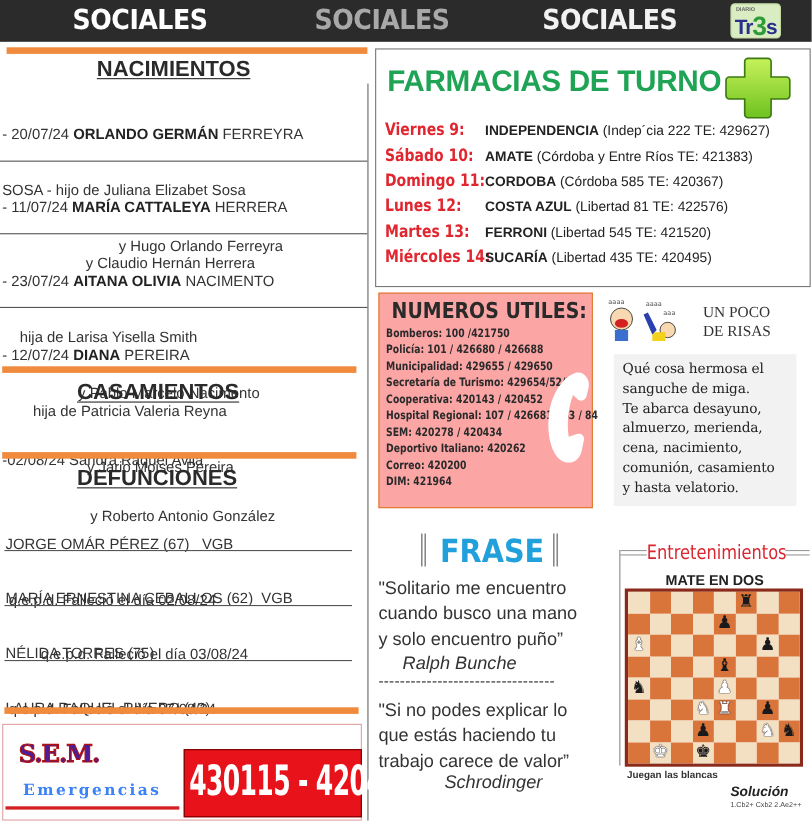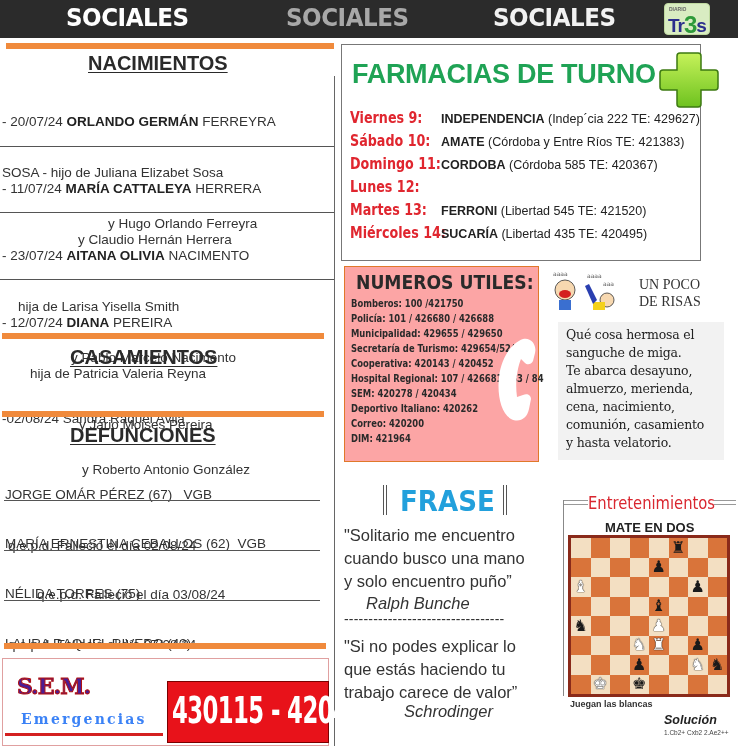--- a/index.html
+++ b/index.html
@@ -19,21 +19,21 @@
 
   
   .vline { position: absolute; width: 1px; background: #666; }
   .orange-bar { position: absolute; height: 6px; background: #f08a3c; }
   .sec-title { position: absolute; font-weight: bold; font-size: 20px; color: #2a2a2a; text-decoration: underline; text-underline-offset: 2px; text-decoration-thickness: 1px; }
   .entry { position: absolute; font-size: 13.5px; line-height: 17px; color: #333; white-space: pre; }
   .entry b { color: #222; }
   .sep { position: absolute; height: 1px; background: #555; }
 
   
-  .farm-box { position: absolute; left: 341px; top: 44px; width: 360px; height: 217px; border: 1px solid #777; background: #fff; }
+  .farm-box { position: absolute; left: 341px; top: 44px; width: 396px; height: 217px; border: 1px solid #777; background: #fff; }
   .farm-title { position: absolute; left: 10px; top: 14px; font-size: 27px; font-weight: bold; color: #1fa355; letter-spacing: -0.3px; }
   .cross { position: absolute; left: 316px; top: 6px; width: 62px; height: 58px; }
   .farm-row { position: absolute; left: 8px; height: 22px; width: 385px; }
   .farm-day { position: absolute; left: 0; top: 0; font-family: "DejaVu Sans", sans-serif; font-weight: bold; font-size: 15.5px; color: #e0262f; transform: scaleX(0.82); transform-origin: left; white-space: nowrap; }
   .farm-info { position: absolute; left: 91px; top: 3px; font-size: 12.5px; color: #222; white-space: nowrap; }
   .farm-info b { font-weight: bold; }
 
   
   .num-box { position: absolute; left: 344px; top: 266px; width: 195px; height: 196px; background: #fca5a5; border: 1px solid #e0782a; }
   .num-title { position: absolute; left: 11px; top: 3px; font-family: "DejaVu Sans", sans-serif; font-weight: bold; font-size: 20px; color: #2a2a2a; transform: scaleX(0.86); transform-origin: left; white-space: nowrap; }
@@ -178,20 +178,21 @@
   <div class="farm-row" style="top:87px;">
     <span class="farm-day">Sábado 10:</span>
     <span class="farm-info"><b>AMATE</b><span> (Córdoba y Entre Ríos TE: 421383)</span></span>
   </div>
   <div class="farm-row" style="top:110px;">
     <span class="farm-day">Domingo 11:</span>
     <span class="farm-info"><b>CORDOBA</b><span> (Córdoba 585 TE: 420367)</span></span>
   </div>
   <div class="farm-row" style="top:133px;">
     <span class="farm-day">Lunes 12:</span>
+    <span class="farm-info"><b>COSTA AZUL</b><span> (Libertad 81 TE: 422576)</span></span>
   </div>
   <div class="farm-row" style="top:156px;">
     <span class="farm-day">Martes 13:</span>
     <span class="farm-info"><b>FERRONI</b><span> (Libertad 545 TE: 421520)</span></span>
   </div>
   <div class="farm-row" style="top:179px;">
     <span class="farm-day">Miércoles 14:</span>
     <span class="farm-info"><b>SUCARÍA</b><span> (Libertad 435 TE: 420495)</span></span>
   </div>
 </div>

